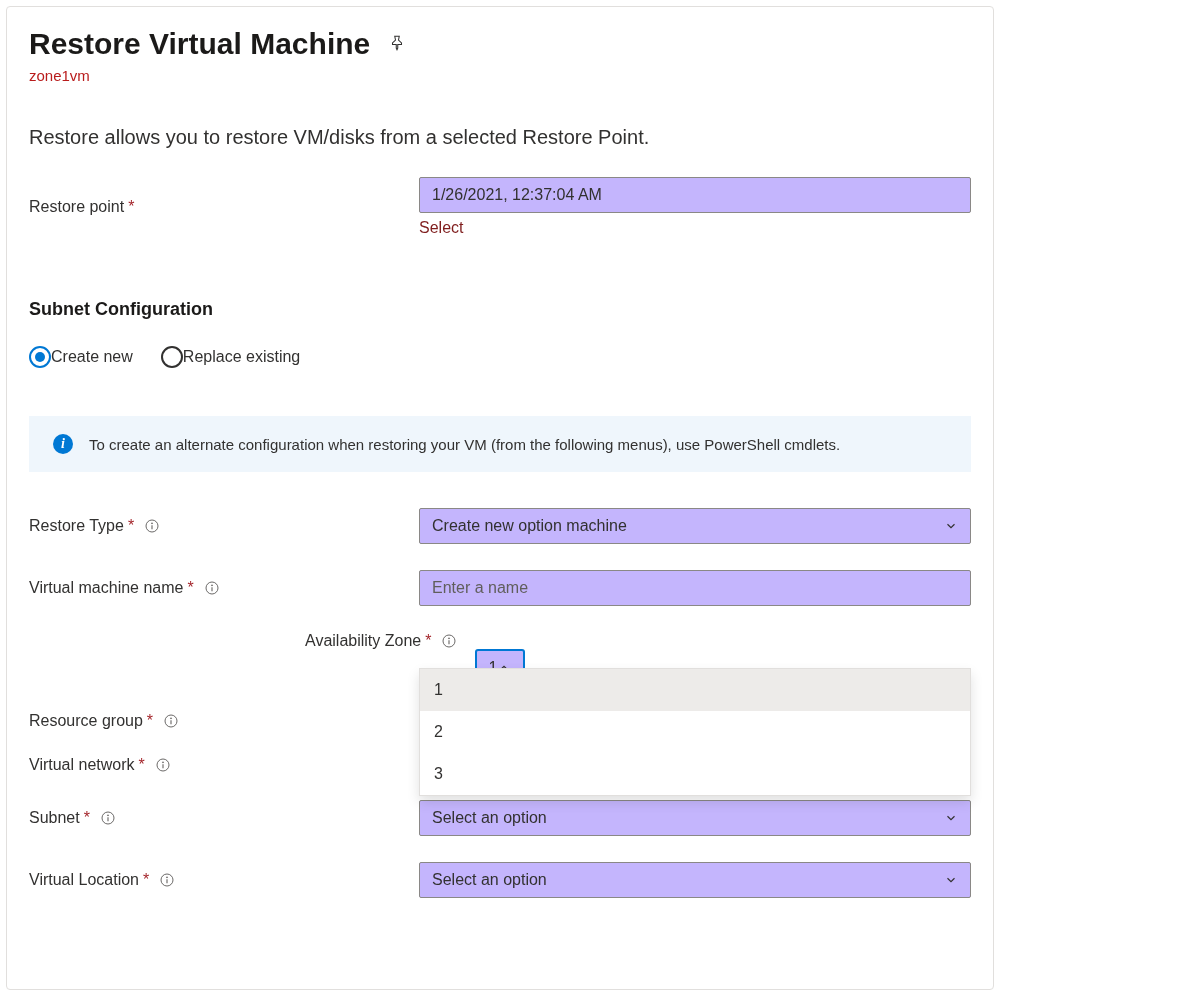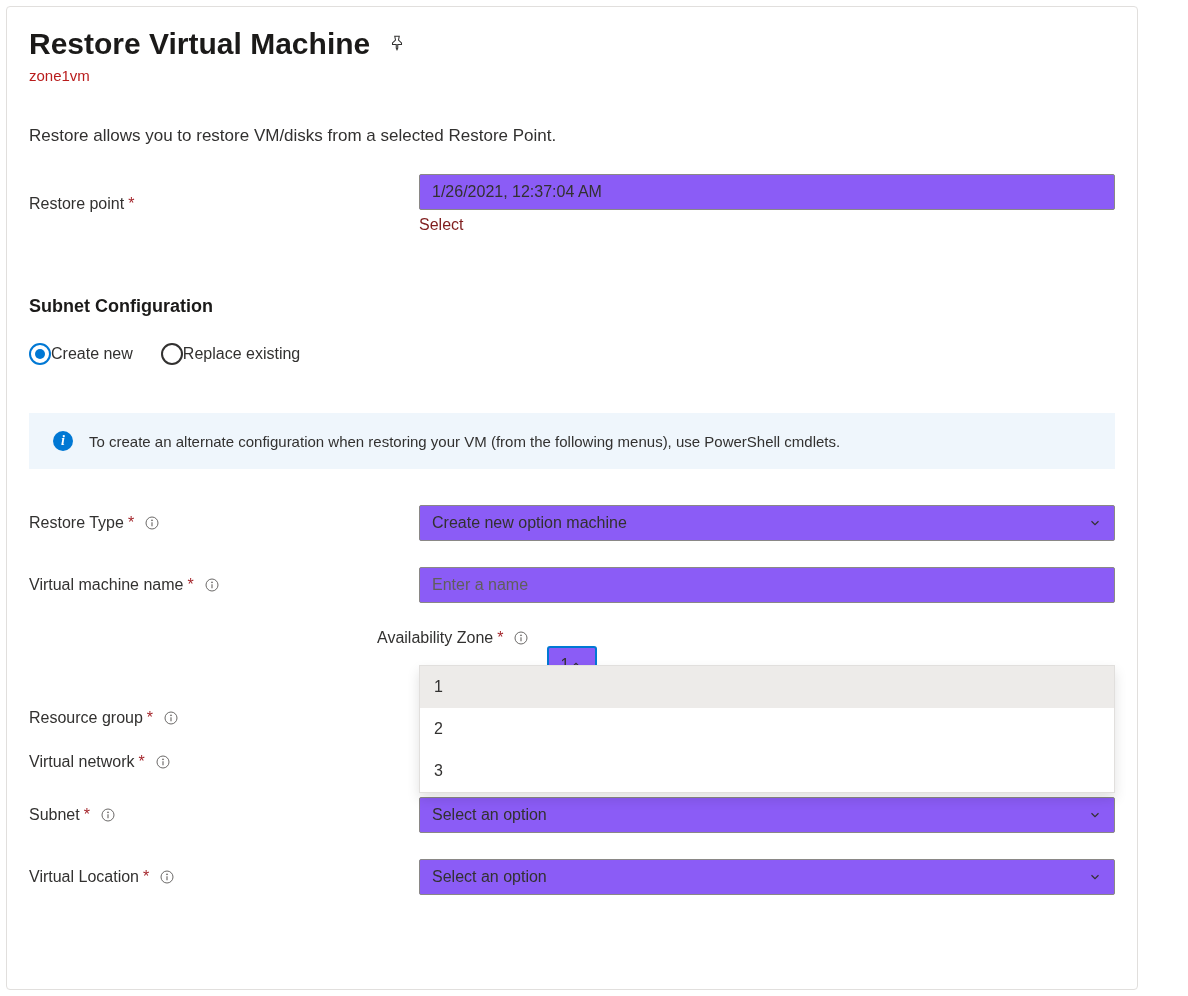--- a/index.html
+++ b/index.html
@@ -7,46 +7,46 @@
       font-family: 'Segoe UI', -apple-system, sans-serif;
       font-size: 14px;
       color: #323130;
       background: #fff;
       padding: 6px;
     }
     .panel {
       border: 1px solid #e1dfdd;
       border-radius: 4px;
       padding: 20px 22px 22px 22px;
-      width: 1132px;
+      width: 988px;
       height: 984px;
     }
     .header-row { display: flex; align-items: center; gap: 18px; }
     .title { font-size: 30px; font-weight: 600; color: #1b1a19; }
     .subtitle { font-size: 15px; color: #b91c1c; margin-top: 6px; }
     .pin-icon svg { width: 18px; height: 18px; stroke: #323130; fill: none; }
 
-    .description { font-size: 17px; color: #323130; margin-top: 42px; }
+    .description { font-size: 20px; color: #323130; margin-top: 42px; }
 
     .field-row { display: flex; align-items: center; margin-top: 28px; }
     .label-col { width: 390px; display: flex; align-items: center; font-size: 16px; color: #323130; }
     .required { color: #a4262c; margin-left: 4px; }
     .info-icon { margin-left: 10px; display: inline-flex; }
     .info-icon svg { width: 16px; height: 16px; stroke: #605e5c; fill: none; }
 
     .input-col { flex: 1; }
     .text-input, .select-input {
       width: 100%;
       height: 36px;
       border: 1px solid #8a8886;
       border-radius: 2px;
       padding: 0 12px;
       font-size: 16px;
       color: #323130;
-      background: #8b5cf6;
+      background: #c4b5fd;
       display: flex;
       align-items: center;
       justify-content: space-between;
     }
     .text-input.readonly { color: #323130; }
     .text-input::placeholder { color: #605e5c; }
     input.text-input { outline: none; }
     .select-input.open { border: 1px solid #0078d4; box-shadow: 0 0 0 1px #0078d4; }
     .chevron { display: inline-flex; }
     .chevron svg { width: 14px; height: 14px; stroke: #323130; stroke-width: 2; fill: none; }

